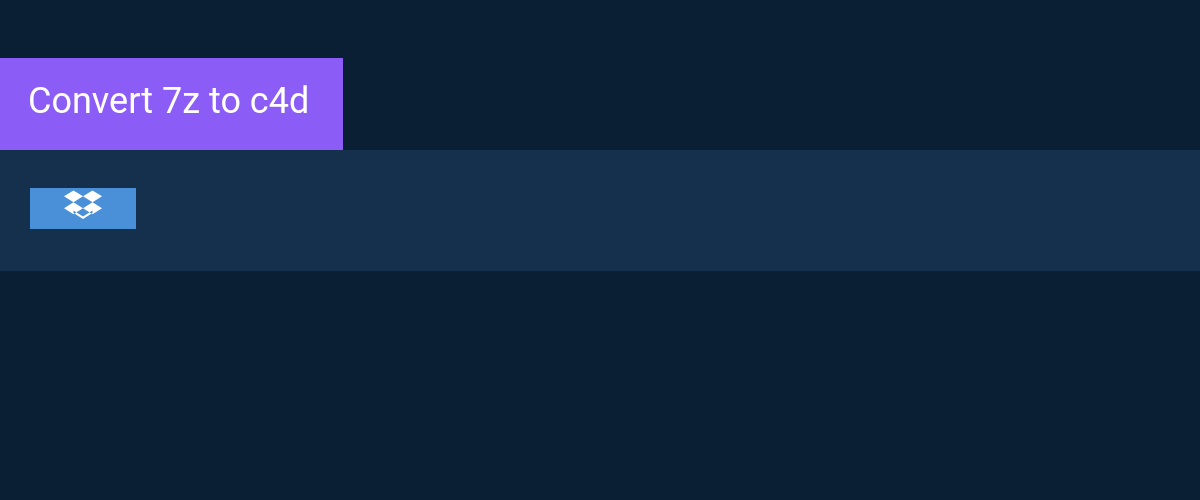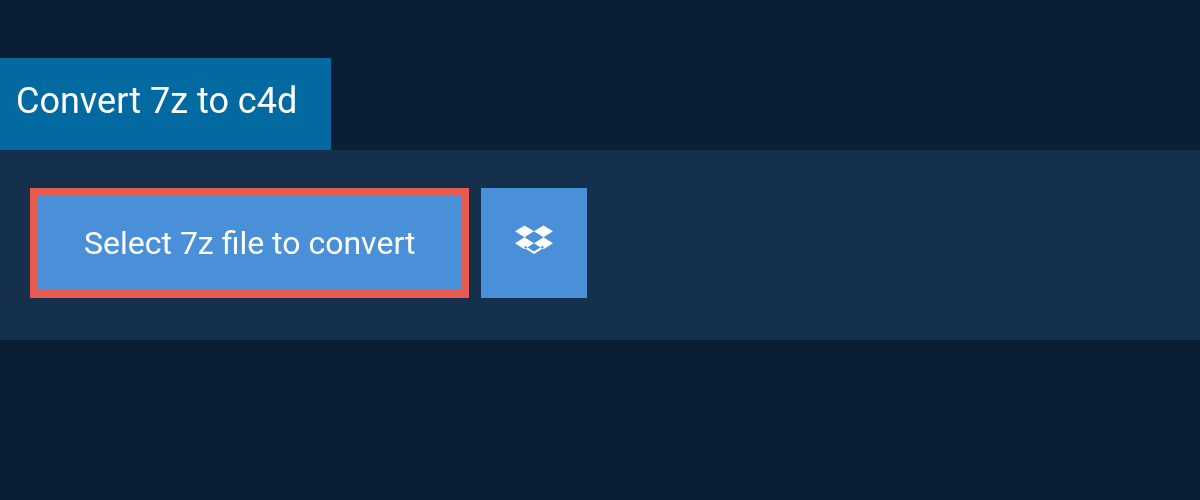--- a/index.html
+++ b/index.html
@@ -8,23 +8,23 @@
       box-sizing: border-box;
     }
     body {
       width: 1200px;
       height: 500px;
       background: #0a1f33;
       font-family: -apple-system, BlinkMacSystemFont, "Segoe UI", Roboto, Helvetica, Arial, sans-serif;
       overflow: hidden;
     }
     .header-tab {
-      background: #0369a1;
+      background: #8b5cf6;
       display: inline-block;
-      padding: 22px 34px 28px 16px;
+      padding: 22px 34px 28px 28px;
       margin-top: 58px;
       margin-left: 0;
     }
     .header-title {
       color: #ffffff;
       font-size: 36px;
       font-weight: 400;
     }
     .panel {
       background: #14304d;
@@ -69,23 +69,20 @@
 <body>
 
 
 
 <div class="header-tab">
   <h1 class="header-title">Convert 7z to c4d</h1>
 </div>
 
 <div class="panel">
   <div class="button-row">
-    <button class="select-button">
-      <span>Select 7z file to convert</span>
-    </button>
     <button class="dropbox-button">
       <span>
         <svg viewBox="0 0 32 32" xmlns="http://www.w3.org/2000/svg">
           <path d="M8 2L0 7l8 5-8 5 8 5 8-5 8 5 8-5-8-5 8-5-8-5-8 5-8-5zm8 5l8 5-8 5-8-5 8-5zm-8 12l8 5 8-5v2l-8 5-8-5v-2z"></path>
         </svg>
       </span>
     </button>
   </div>
 </div>
 

